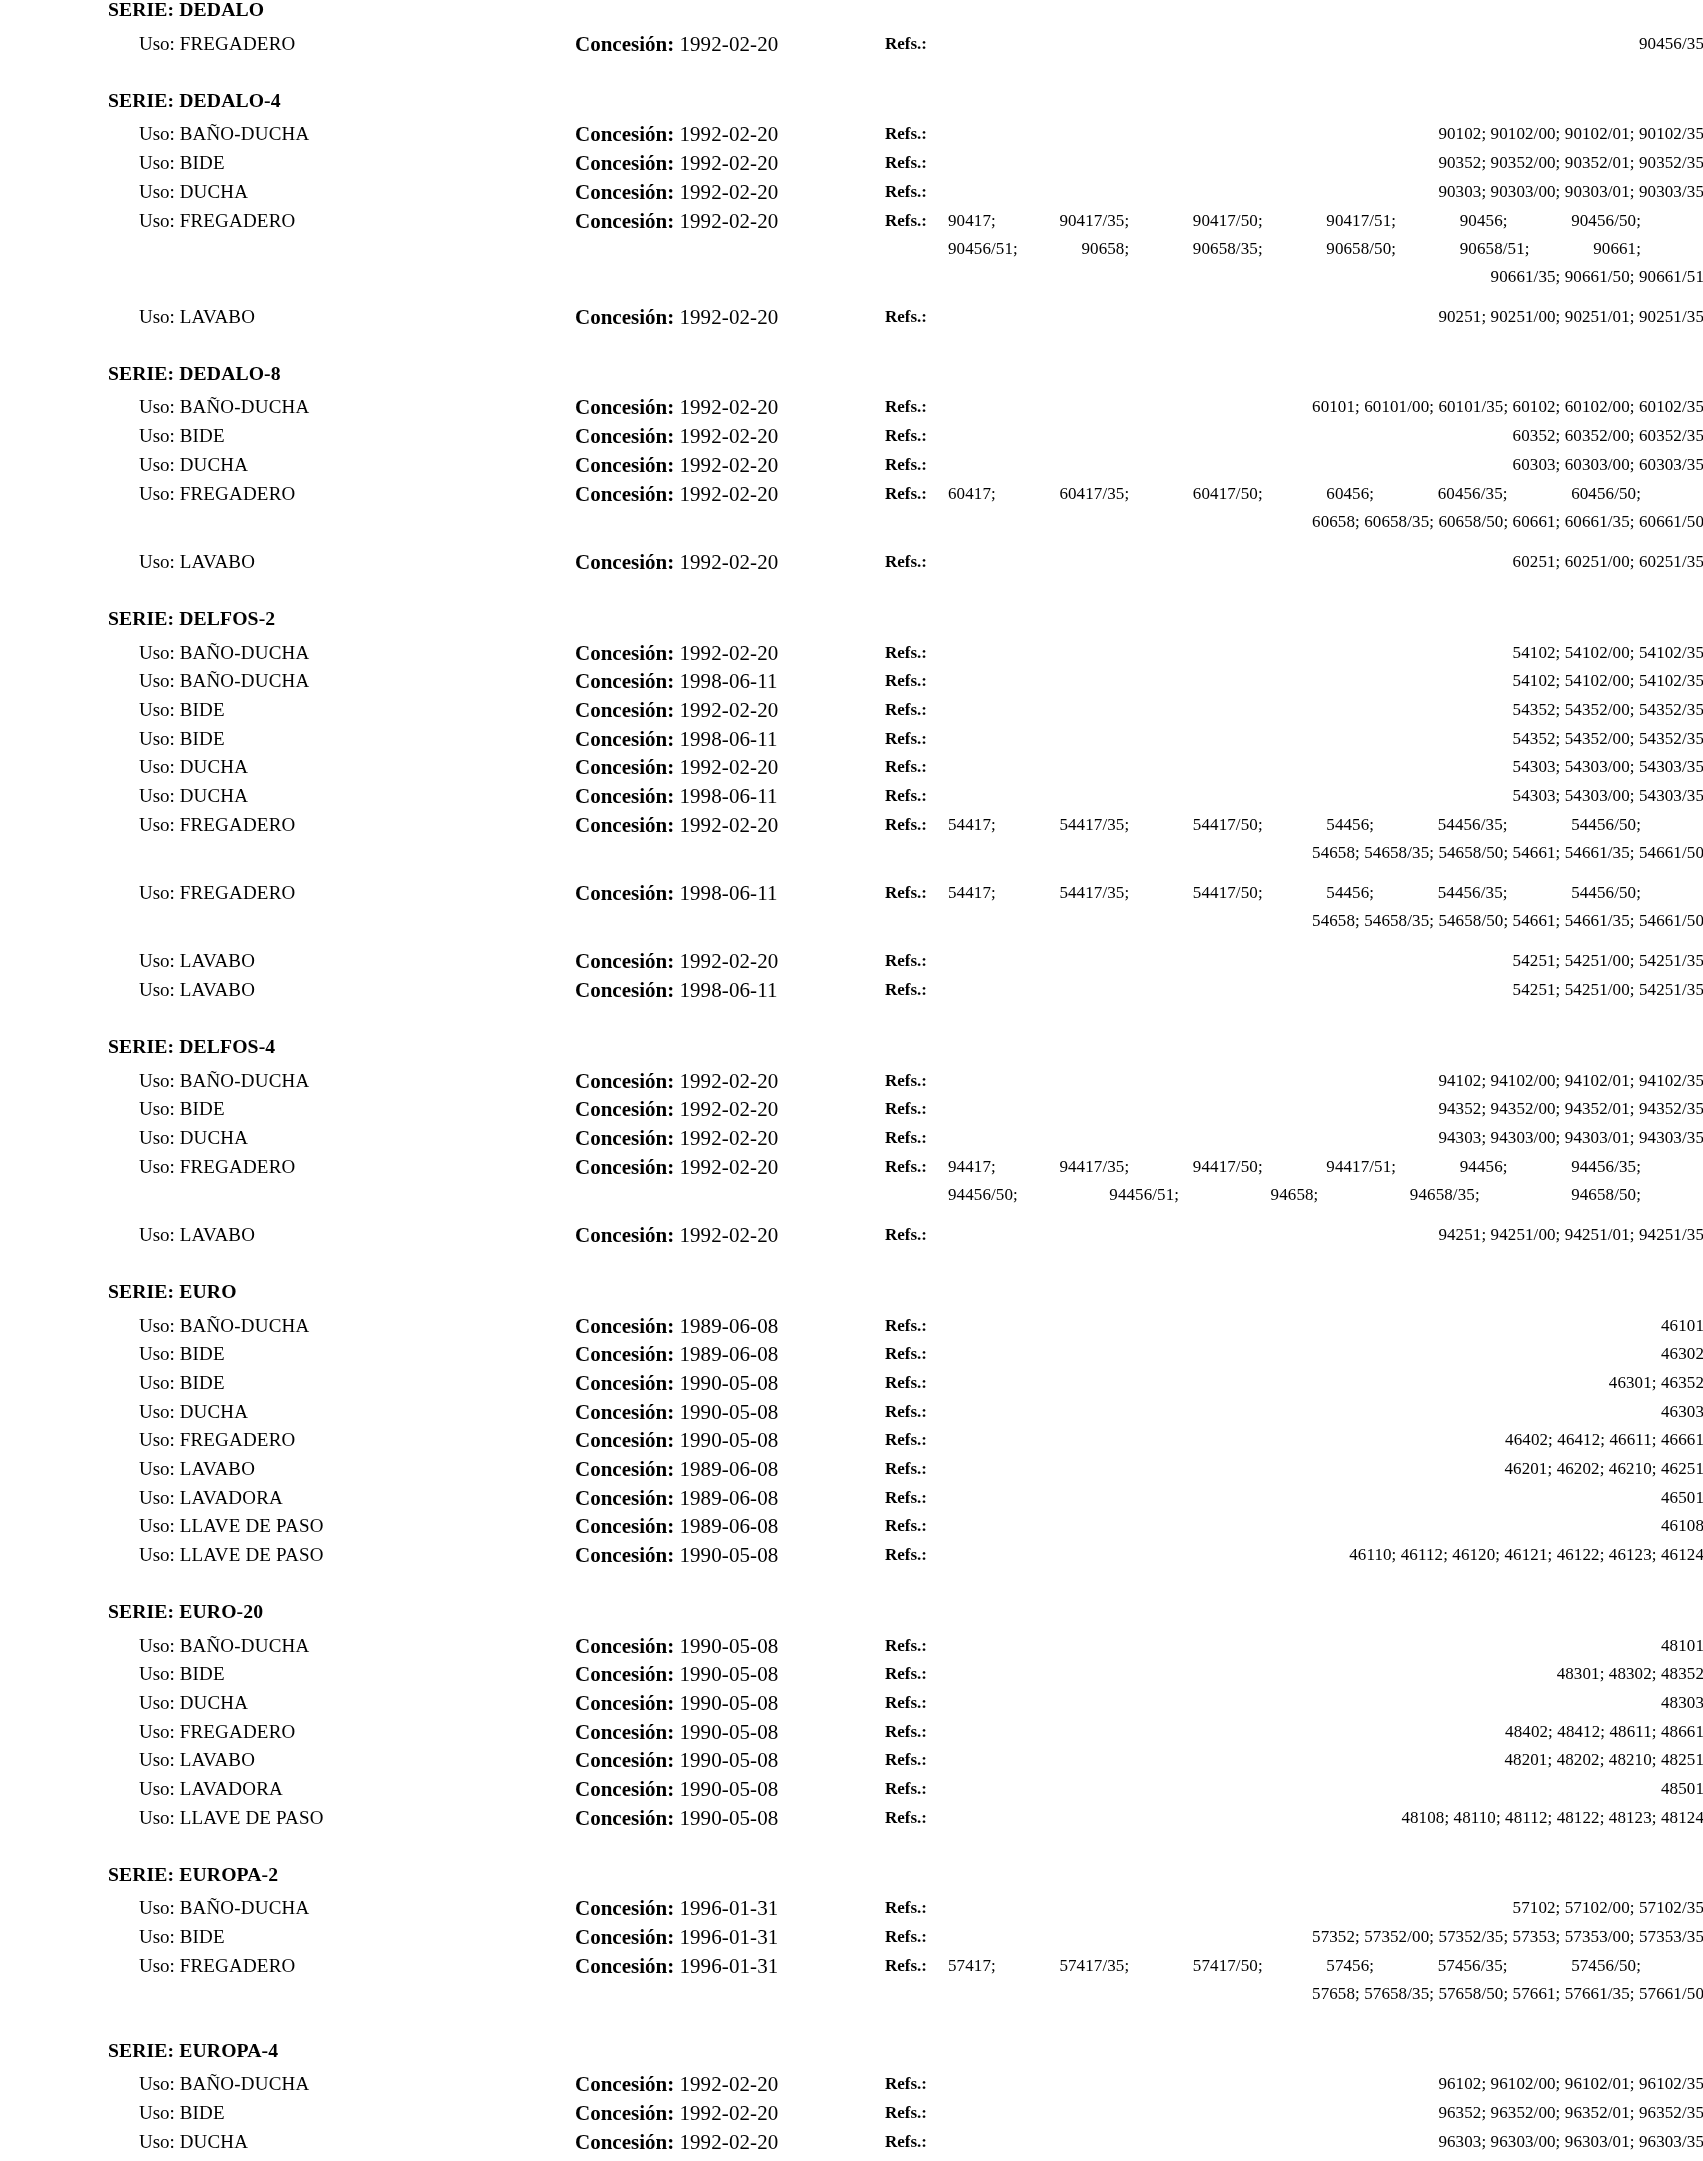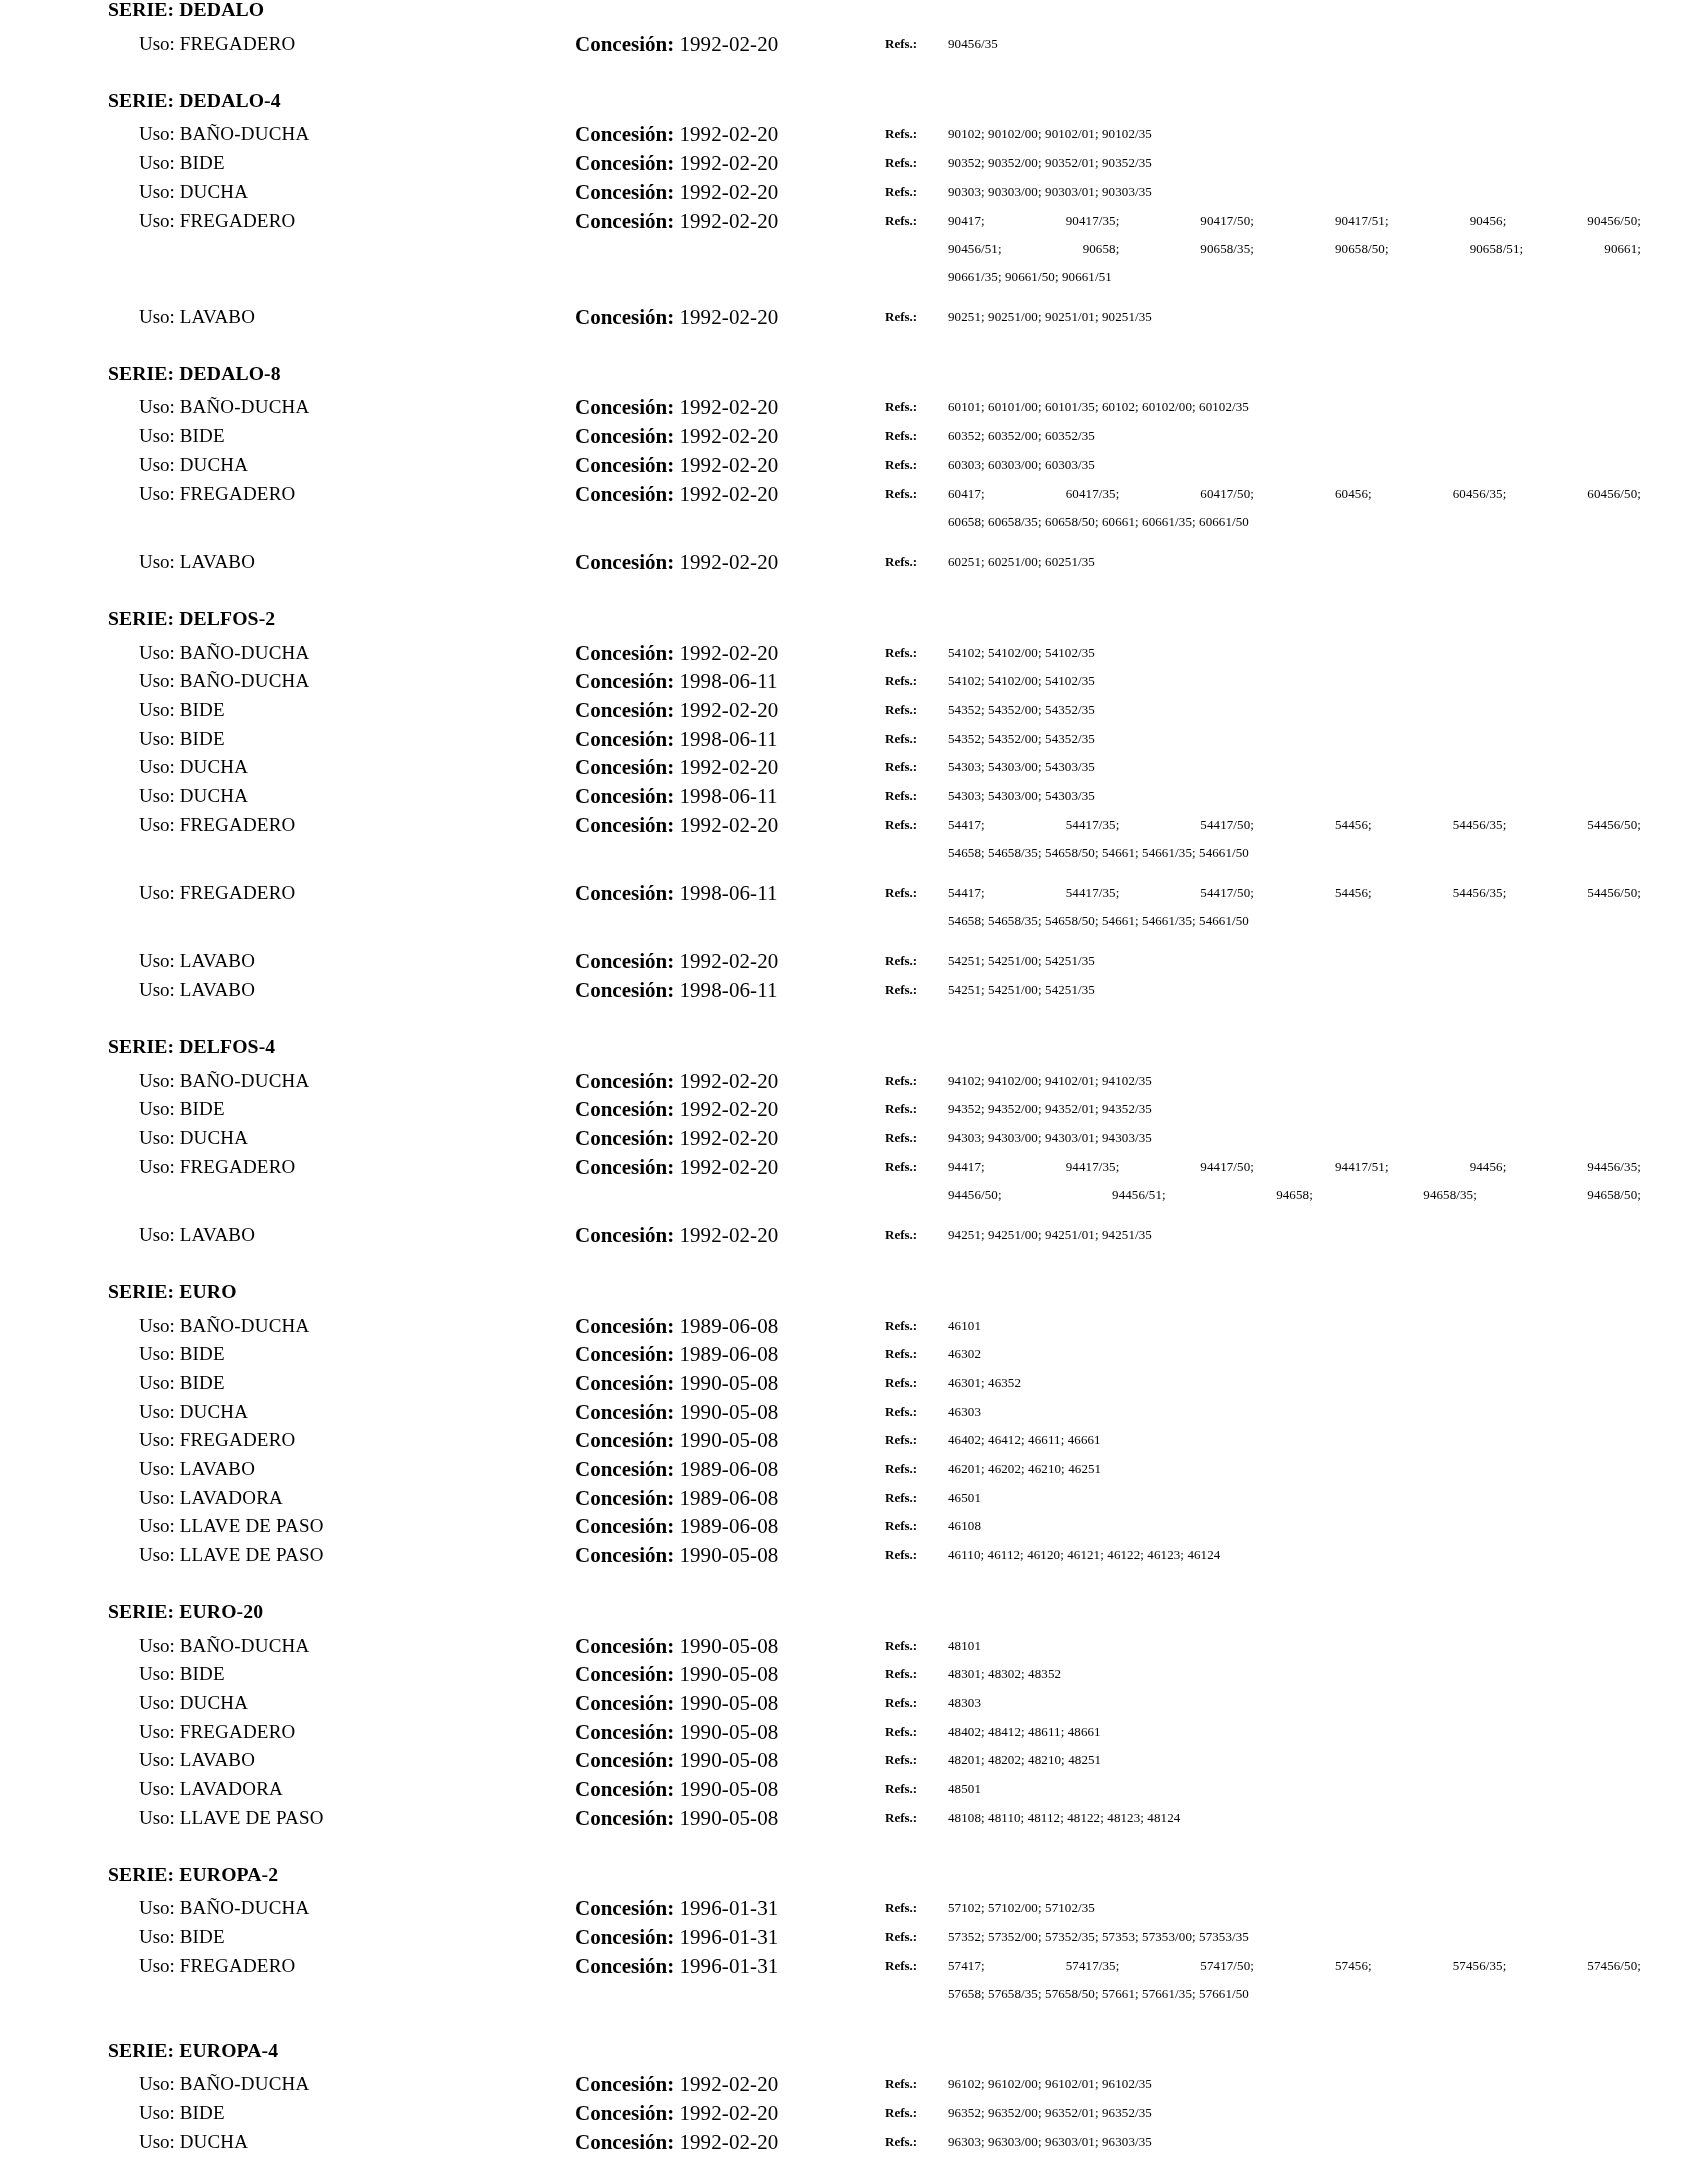--- a/index.html
+++ b/index.html
@@ -72,36 +72,37 @@
   .col-conc {
     width: 310px;
     flex: 0 0 310px;
     font-size: 21px;
   }
   .col-conc .lbl { font-weight: bold; }
   .col-conc .val { font-weight: normal; letter-spacing: 0.1px; }
 
   .col-refs {
     flex: 1 1 auto;
-    font-size: 13px;
+    font-size: 17px;
     display: flex;
     align-items: flex-start;
   }
   .col-refs .lbl {
     font-weight: bold;
     flex: 0 0 63px;
     line-height: 28px;
   }
   .refs-lines {
     flex: 1 1 auto;
   }
   .refs-line {
     line-height: 28px;
     white-space: nowrap;
     letter-spacing: 0.1px;
+    text-align: right;
   }
   .refs-line.justify {
     display: block;
     text-align: justify;
     text-align-last: justify;
     width: 693px;
     white-space: normal;
   }
   .gap-after {
     height: 11.7px;

